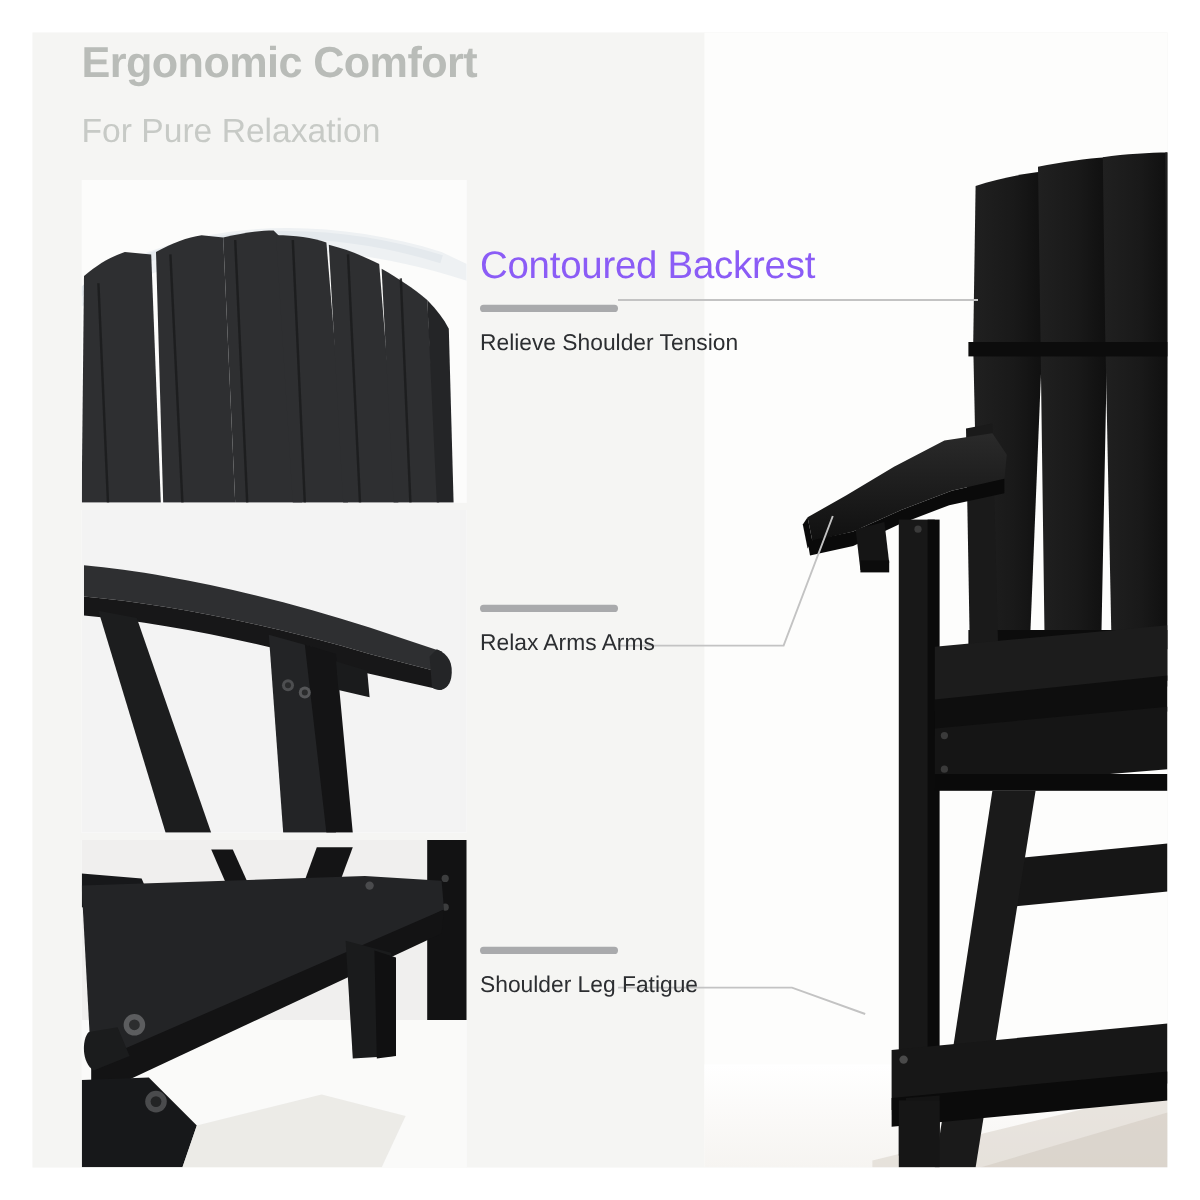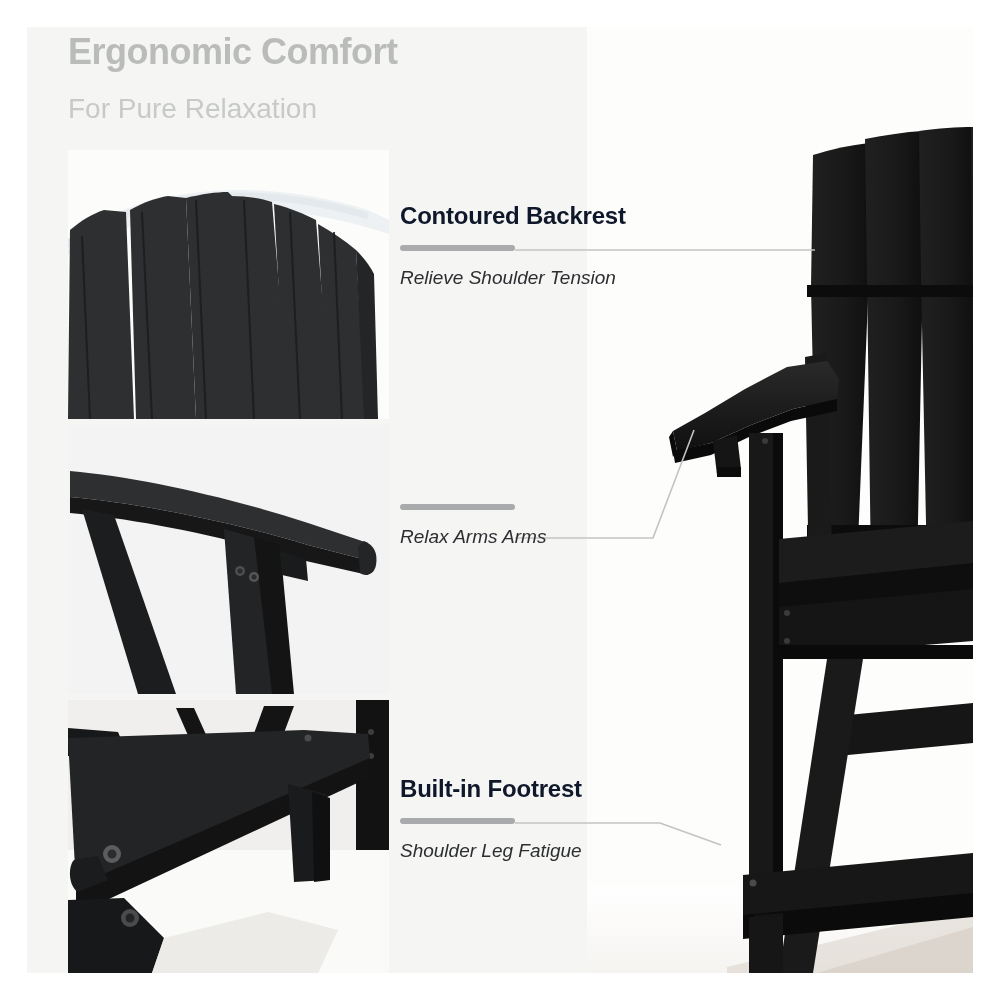--- a/index.html
+++ b/index.html
@@ -75,42 +75,41 @@
   .feature {
     position: absolute;
     left: 373px;
     width: 300px;
   }
   #feature-0 { top: 175px; }
   #feature-1 { top: 463px; }
   #feature-2 { top: 748px; }
 
   .feature-title {
-    font-size: 24px;
-    font-weight: bold;
-    color: #0f172a;
+    font-size: 32px;
+    font-weight: normal;
+    color: #8b5cf6;
     letter-spacing: -0.2px;
     line-height: 1.2;
     white-space: nowrap;
   }
   .feature-rule {
     position: relative;
     height: 6px;
     margin-top: 14px;
     width: 115px;
     background: #a9aaac;
     border-radius: 3px;
   }
   .feature-sub {
     font-size: 19px;
     color: #2c2e31;
     margin-top: 15px;
     line-height: 1.25;
     white-space: nowrap;
-    font-style: italic;
   }
 
   
   #leaders {
     position: absolute;
     left: 0; top: 0;
     width: 946px; height: 946px;
     pointer-events: none;
   }
 
@@ -301,19 +300,18 @@
       <div class="feature-rule"></div>
       <div class="feature-sub">Relieve Shoulder Tension</div>
     </div>
 
     <div class="feature" id="feature-1">
       <div class="feature-rule"></div>
       <div class="feature-sub">Relax Arms Arms</div>
     </div>
 
     <div class="feature" id="feature-2">
-      <div class="feature-title">Built-in Footrest</div>
       <div class="feature-rule"></div>
       <div class="feature-sub">Shoulder Leg Fatigue</div>
     </div>
 
   </div>
 </div>
 
 </body></html>

